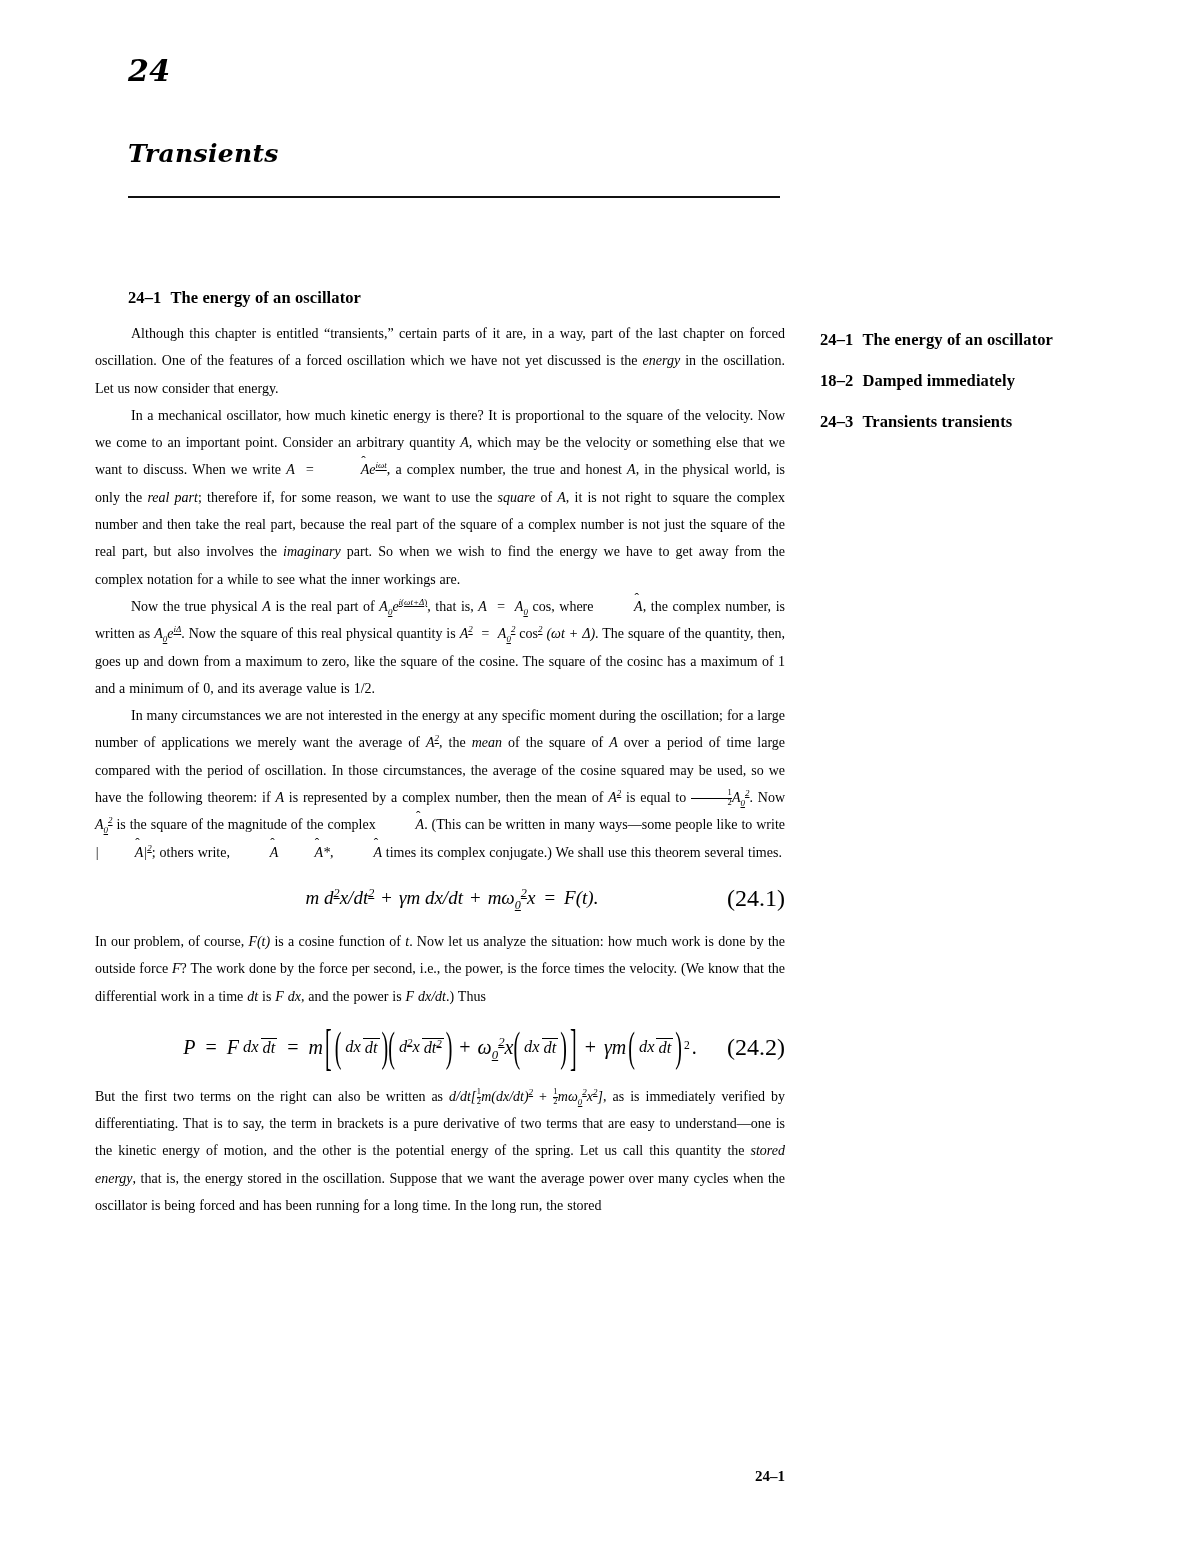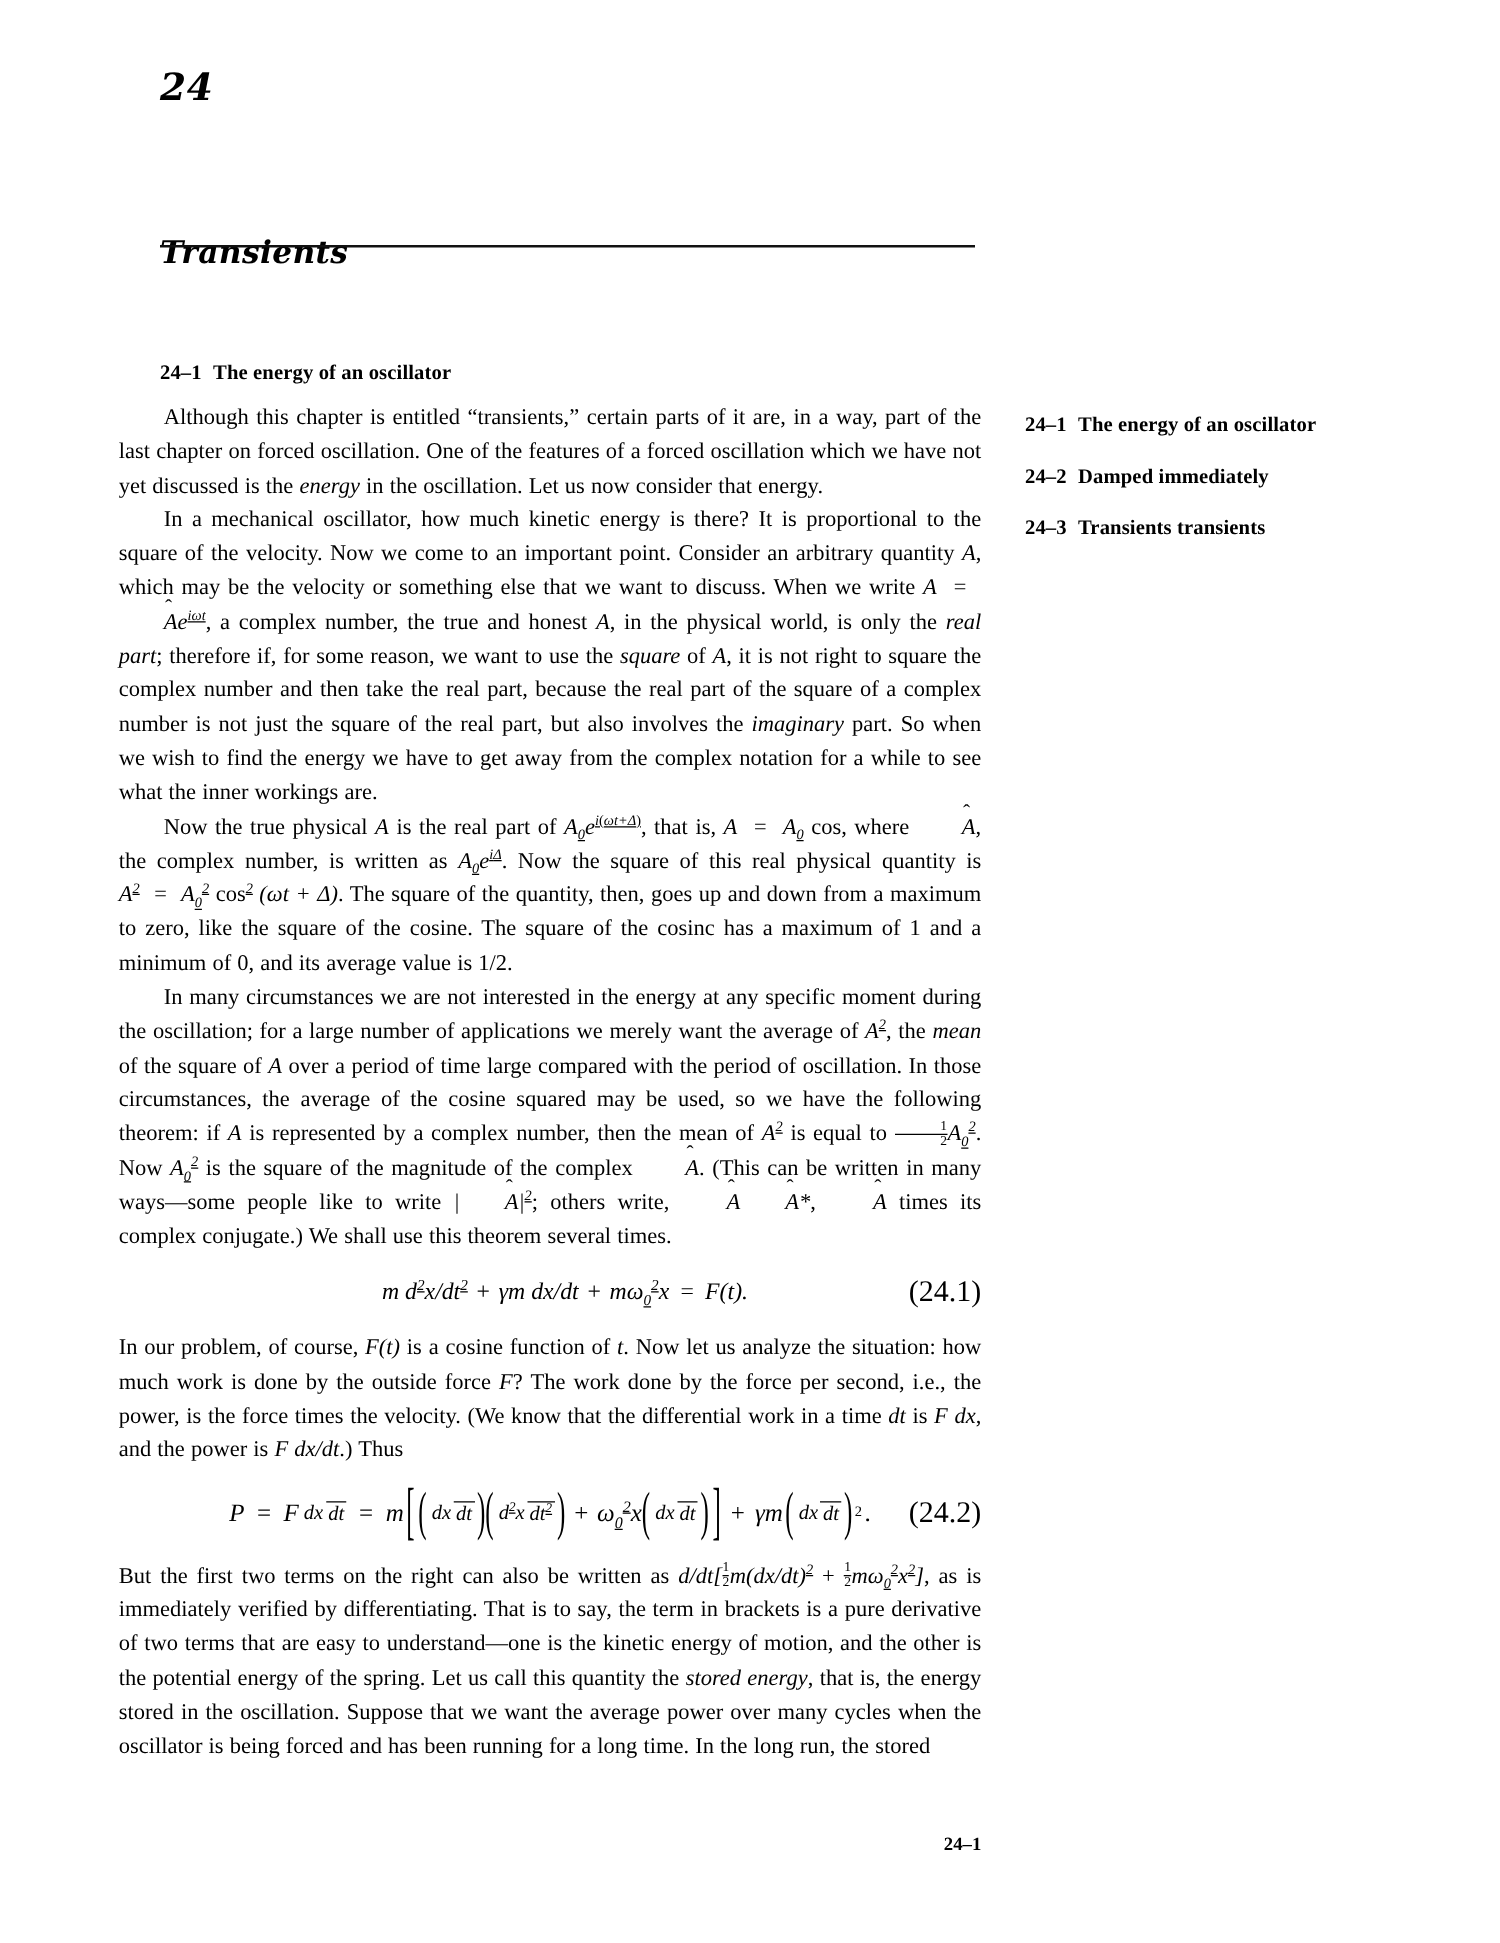--- a/index.html
+++ b/index.html
@@ -40,21 +40,20 @@
   .chapter-title {
     position: absolute;
     left: 128px;
     top: 140px;
     font-family: "DejaVu Serif", "Liberation Serif", serif;
     font-weight: bold;
     font-style: italic;
     font-size: 25px;
     letter-spacing: 0.3px;
     line-height: 1.1;
-    margin-top: 48px;
   }
 
   .title-rule {
     position: absolute;
     left: 128px;
     top: 196px;
     width: 652px;
     height: 2px;
     background: #111111;
   }
@@ -71,21 +70,21 @@
     font-family: "Liberation Serif", "DejaVu Serif", serif;
     font-weight: bold;
     font-size: 16.5px;
     margin: 0 0 12px 33px;
     letter-spacing: 0.1px;
   }
   .section-heading .num { margin-right: 9px; }
 
   p.body {
     margin: 0;
-    font-size: 18px;
+    font-size: 14px;
     line-height: 27.3px;
     text-align: justify;
     text-indent: 36px;
     text-justify: inter-word;
     word-spacing: 0.4px;
     hyphens: manual;
   }
   p.body.noindent { text-indent: 0; }
 
   i, .it { font-style: italic; }
@@ -247,21 +246,21 @@
 
   <div class="chapter-title">Transients</div>
 
   <div class="title-rule"></div>
 
   <div class="sidebar">
     <div class="toc-item">
       <span class="num">24–1</span><span>The energy of an oscillator</span>
     </div>
     <div class="toc-item">
-      <span class="num">24–2</span><span>Damped immediately</span>
+      <span class="num">18–2</span><span>Damped immediately</span>
     </div>
     <div class="toc-item">
       <span class="num">24–3</span><span>Transients transients</span>
     </div>
   </div>
 
   <div class="column">
 
     <div class="section-heading">
       <span class="num">24–1</span><span>The energy of an oscillator</span>

